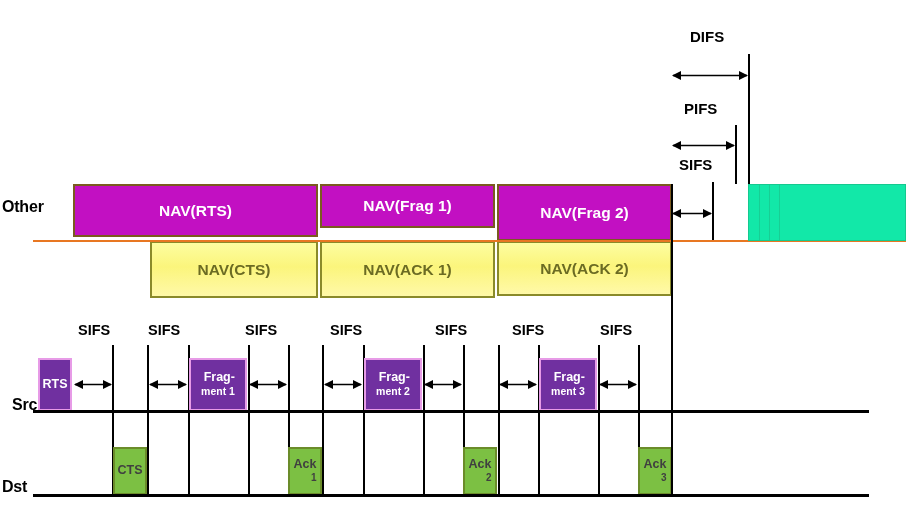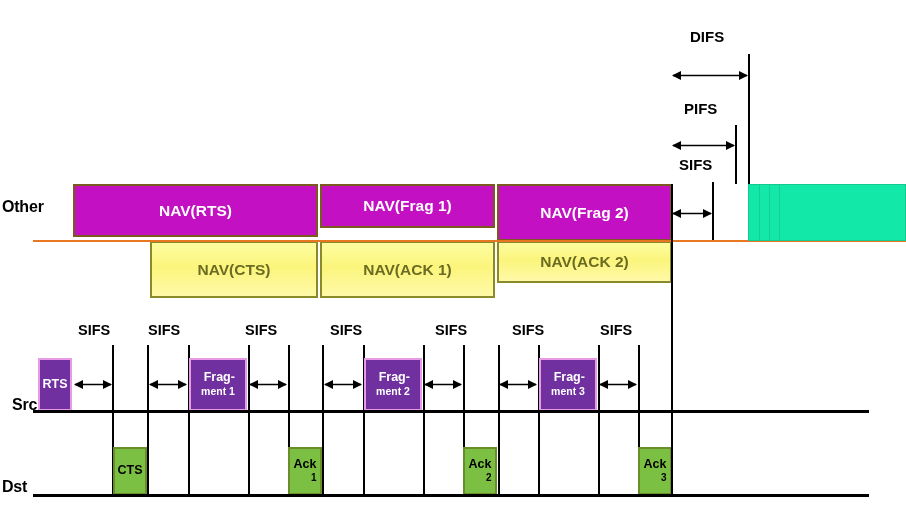--- a/index.html
+++ b/index.html
@@ -36,21 +36,21 @@
            text-align:left;}
   .backoff .txt{padding-right:4px;width:86px;}
   .bodiv{position:absolute;top:0;bottom:0;width:1px;background:#17cf94;}
 
   
   .frame{border:2px solid;display:flex;align-items:center;
          justify-content:center;font-weight:bold;line-height:1.05;
          text-align:right;}
   .frame-purple{background:#7030A0;border-color:#E79BE7;color:#ffffff;
                 font-size:12.5px;}
-  .frame-green{background:#7CC043;border-color:#6b8c2a;color:#000000;
+  .frame-green{background:#7CC043;border-color:#6b8c2a;color:#404040;
                font-size:12.5px;}
   .frame .sub{font-size:10px;}
   .frame .subi{font-size:10.5px;}
 
   
   .sifslbl{font-weight:bold;font-size:14.5px;color:#000;white-space:nowrap;}
 
   
   .tlbl{font-weight:bold;font-size:15px;color:#000000;white-space:nowrap;}
 
@@ -104,21 +104,21 @@
       </div>
       <div class="abs navbox nav-magenta" style="left:497px;top:184px;width:175px;height:57px;">
         <span>NAV(Frag 2)</span>
       </div>
       <div class="abs navbox nav-yellow" style="left:150px;top:241px;width:168px;height:57px;">
         <span>NAV(CTS)</span>
       </div>
       <div class="abs navbox nav-yellow" style="left:320px;top:241px;width:175px;height:57px;">
         <span>NAV(ACK 1)</span>
       </div>
-      <div class="abs navbox nav-yellow" style="left:497px;top:241px;width:175px;height:42px;">
+      <div class="abs navbox nav-yellow" style="left:497px;top:241px;width:175px;height:55px;">
         <span>NAV(ACK 2)</span>
       </div>
     </div>
   <div id="layer-sifs">
       <div class="abs sifslbl" style="left:78px;top:322px;">SIFS</div>
       <div class="abs sifslbl" style="left:148px;top:322px;">SIFS</div>
       <div class="abs sifslbl" style="left:245px;top:322px;">SIFS</div>
       <div class="abs sifslbl" style="left:330px;top:322px;">SIFS</div>
       <div class="abs sifslbl" style="left:435px;top:322px;">SIFS</div>
       <div class="abs sifslbl" style="left:512px;top:322px;">SIFS</div>

